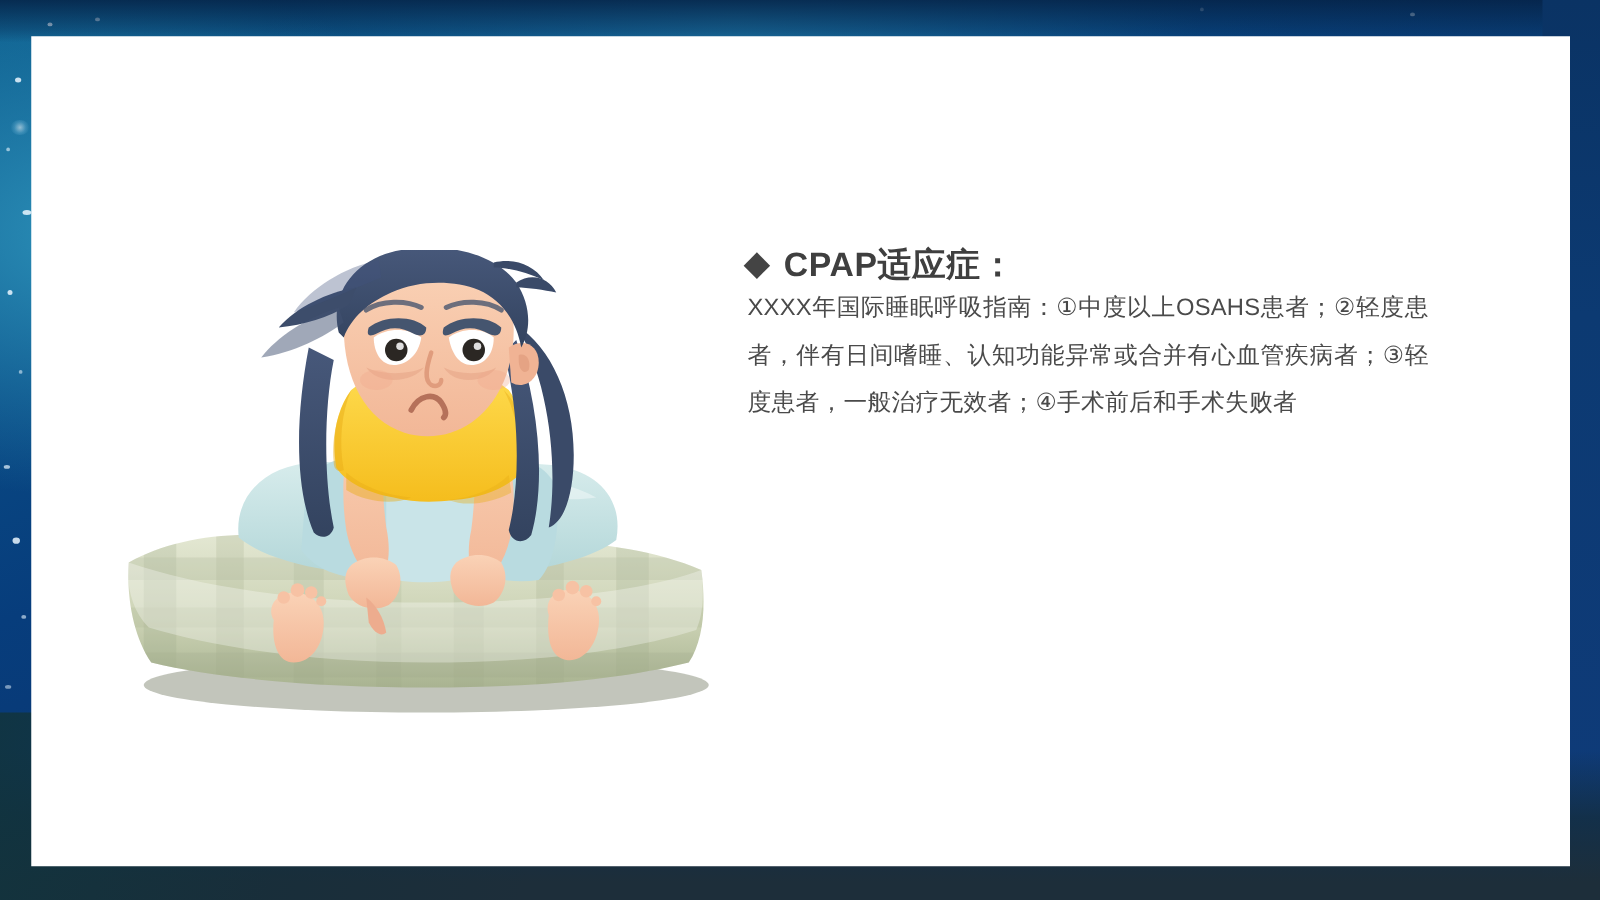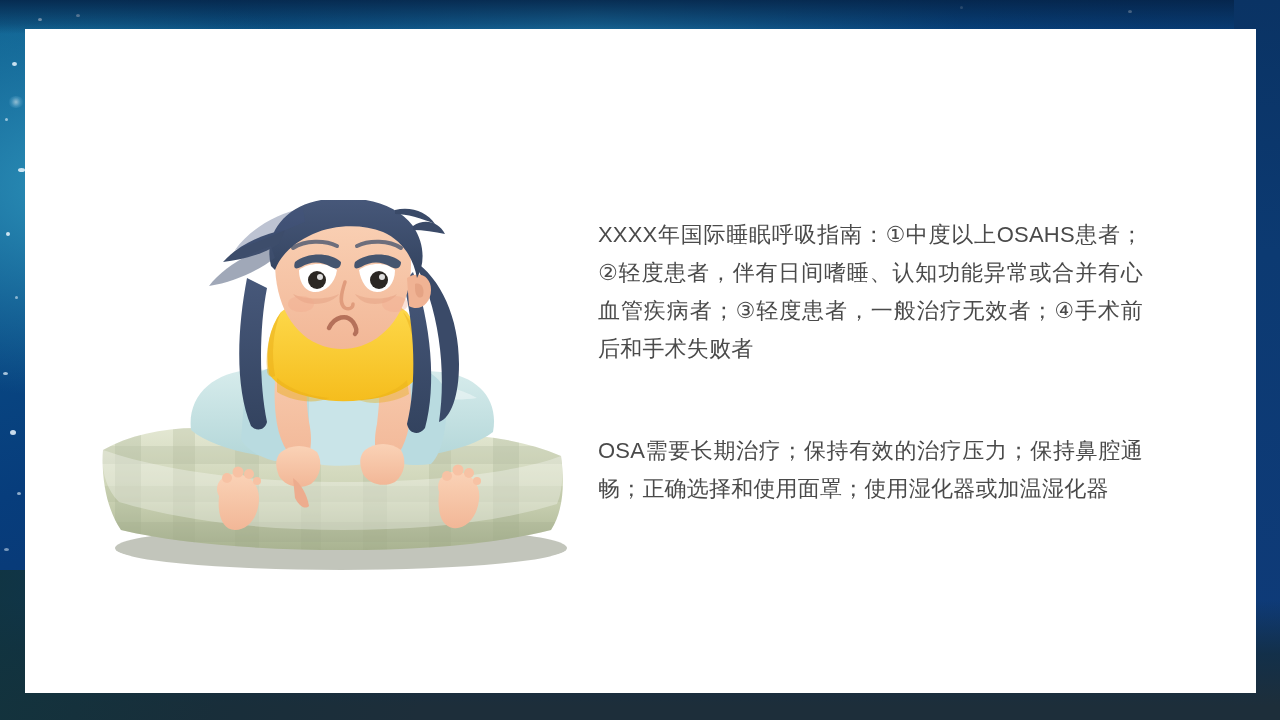--- a/index.html
+++ b/index.html
@@ -94,24 +94,24 @@
   .heading .diamond {
     display: inline-block;
     width: 15px; height: 15px;
     background: #444444;
     transform: rotate(45deg);
     margin-right: 14px;
     flex: 0 0 auto;
   }
   .body {
     color: #4a4a4a;
-    font-size: 22px;
+    font-size: 19px;
     line-height: 38px;
     text-align: justify;
-    margin-top: 20px;
+    margin-top: 0;
     letter-spacing: .2px;
   }
   .gap { height: 44px; }
 </style>
 </head>
 <body>
 
 <div id="slide">
 
   <div class="bg-base"></div>
@@ -282,21 +282,24 @@
                C346,326 342,312 344,292 Z" fill="url(#skinG)"></path>
       <circle cx="352" cy="276" r="5" fill="#f7c2a4"></circle>
       <circle cx="363" cy="270" r="5.5" fill="#f7c2a4"></circle>
       <circle cx="374" cy="273" r="5" fill="#f7c2a4"></circle>
       <circle cx="382" cy="281" r="4" fill="#f7c2a4"></circle>
     </svg>
   </div>
 
   <div class="textcol">
 
+    <div class="heading">
+      <span class="diamond"></span>
+      <span>CPAP适应症：</span>
+    </div>
     <div class="body">XXXX年国际睡眠呼吸指南：①中度以上OSAHS患者；②轻度患者，伴有日间嗜睡、认知功能异常或合并有心血管疾病者；③轻度患者，一般治疗无效者；④手术前后和手术失败者</div>
 
     <div class="gap"></div>
 
-    <div class="body">OSA需要长期治疗；保持有效的治疗压力；保持鼻腔通畅；正确选择和使用面罩；使用湿化器或加温湿化器</div>
 
   </div>
 
 </div>
 
 </body></html>

